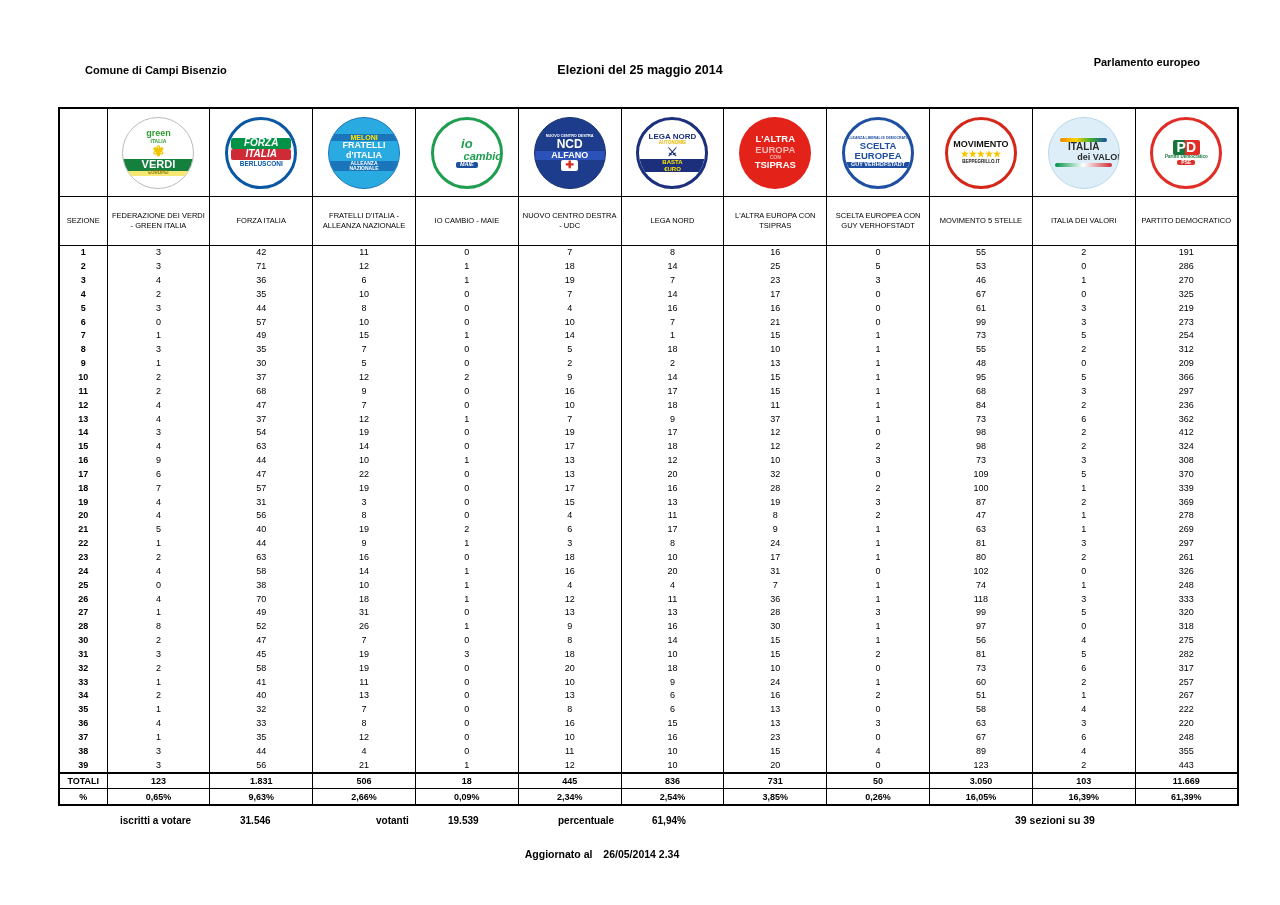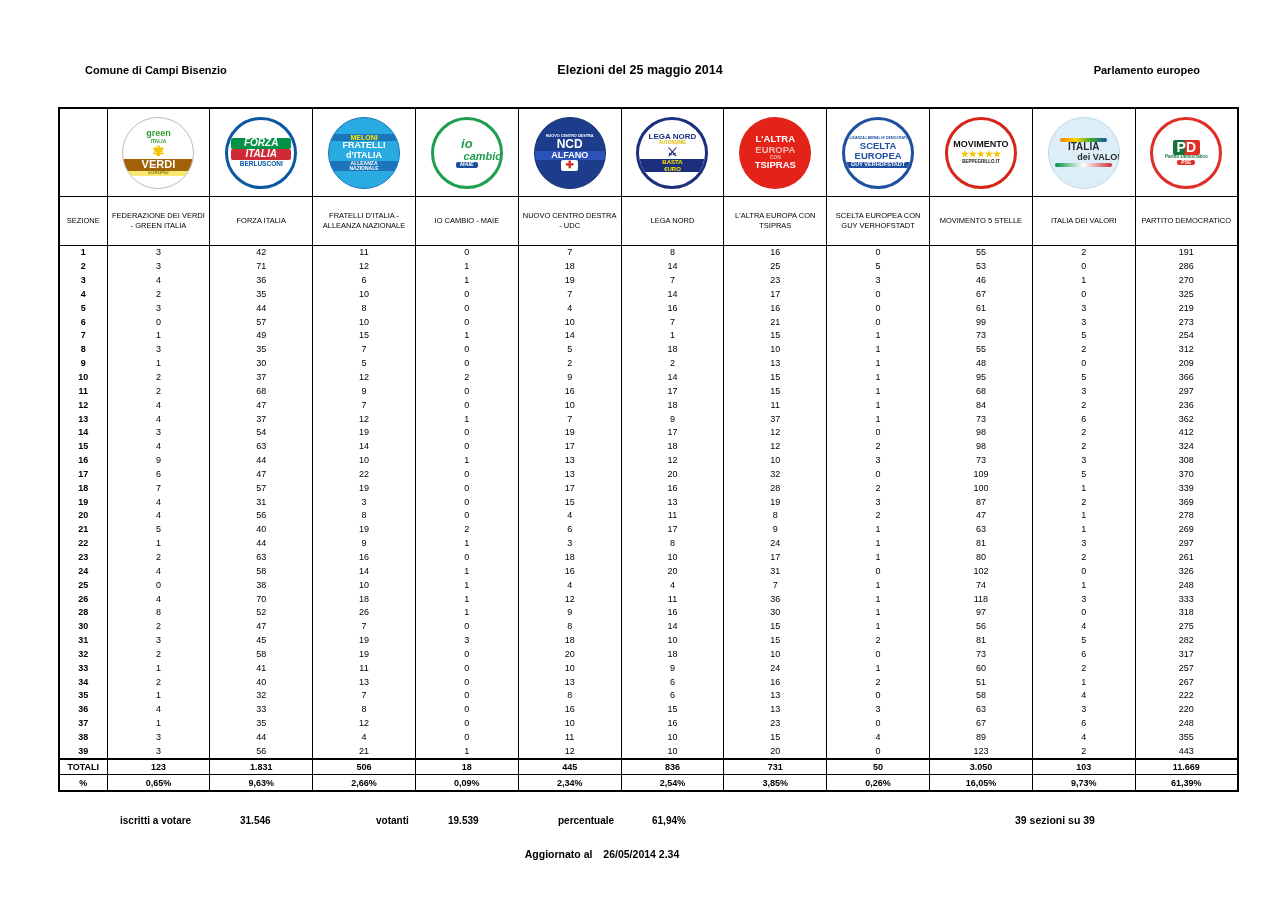--- a/index.html
+++ b/index.html
@@ -1,21 +1,21 @@
 <!DOCTYPE html>
 <html><head>
 <meta charset="utf-8">
 <style>
   html,body{margin:0;padding:0;background:#ffffff;}
   body{width:1280px;height:905px;font-family:"Liberation Sans",sans-serif;color:#000;}
   .page{position:relative;width:1280px;height:905px;background:#fff;overflow:hidden;}
 
   .hdr-left{position:absolute;left:85px;top:64px;font-size:11px;font-weight:bold;}
   .hdr-center{position:absolute;left:0;right:0;top:63px;text-align:center;font-size:12.5px;font-weight:bold;}
-  .hdr-right{position:absolute;right:80px;top:64px;font-size:11px;font-weight:bold;}
+  .hdr-right{position:absolute;right:80px;top:56px;font-size:11px;font-weight:bold;}
 
   table.results{position:absolute;left:58px;top:107px;width:1181px;border-collapse:collapse;table-layout:fixed;border:2px solid #000;}
   col.sez-col{width:48px;}
 
   tr.logo-row th{height:83px;border:1px solid #000;padding:2px;background:#fff;vertical-align:middle;}
   tr.header-row th{height:46px;border:1px solid #000;padding:1px 3px;font-size:7.5px;font-weight:normal;text-align:center;vertical-align:middle;line-height:1.35;}
   tr.header-row th.sez{font-size:7.5px;}
 
   tbody td{height:13.85px;padding:0;font-size:9px;text-align:center;vertical-align:middle;border-left:1px solid #000;border-right:1px solid #000;border-top:none;border-bottom:none;line-height:1;}
   tbody td.sez{font-weight:bold;}
@@ -63,21 +63,21 @@
         <col>
       </colgroup>
     <thead>
       <tr class="logo-row" id="logo-row">
           <th class="logo-cell sez"></th>
           <th class="logo-cell">
             <div class="logo" style="background: rgb(255, 255, 255); border: 1px solid rgb(187, 187, 187);">
               <div class="band" style="color: rgb(46, 155, 46); font-size: 9px; font-weight: bold; width: 100%;">green</div>
               <div class="band" style="color: rgb(46, 155, 46); font-size: 5px; font-weight: bold; width: 100%;">ITALIA</div>
               <div class="band" style="color: rgb(242, 196, 0); font-size: 14px; width: 100%;">✾</div>
-              <div class="band" style="color: rgb(255, 255, 255); background: #a16207; font-size: 11px; font-weight: bold; width: 100%;">VERDI</div>
+              <div class="band" style="color: rgb(255, 255, 255); background: #15803d; font-size: 11px; font-weight: bold; width: 100%;">VERDI</div>
               <div class="band" style="color: rgb(138, 112, 0); background: rgb(247, 232, 115); font-size: 4.5px; font-weight: bold; width: 100%;">EUROPEI</div>
             </div>
           </th>
           <th class="logo-cell">
             <div class="logo" style="background: rgb(255, 255, 255); border: 3px solid rgb(10, 87, 163);">
               <div class="band" style="color: rgb(255, 255, 255); background: rgb(0, 146, 70); font-size: 10px; font-weight: bold; font-style: italic; width: 78%; padding: 0px 4px; border-radius: 2px;">FORZA</div>
               <div class="band" style="color: rgb(255, 255, 255); background: rgb(206, 43, 55); font-size: 10px; font-weight: bold; font-style: italic; width: 78%; padding: 0px 4px; border-radius: 2px;">ITALIA</div>
               <div class="band" style="color: rgb(10, 87, 163); font-size: 6.5px; font-weight: bold; width: 100%;">BERLUSCONI</div>
             </div>
           </th>
@@ -525,20 +525,34 @@
           <td class="val">70</td>
           <td class="val">18</td>
           <td class="val">1</td>
           <td class="val">12</td>
           <td class="val">11</td>
           <td class="val">36</td>
           <td class="val">1</td>
           <td class="val">118</td>
           <td class="val">3</td>
           <td class="val">333</td>
+        </tr>
+        <tr class="data-row">
+          <td class="sez">27</td>
+          <td class="val">1</td>
+          <td class="val">49</td>
+          <td class="val">31</td>
+          <td class="val">0</td>
+          <td class="val">13</td>
+          <td class="val">13</td>
+          <td class="val">28</td>
+          <td class="val">3</td>
+          <td class="val">99</td>
+          <td class="val">5</td>
+          <td class="val">320</td>
         </tr>
         <tr class="data-row">
           <td class="sez">28</td>
           <td class="val">8</td>
           <td class="val">52</td>
           <td class="val">26</td>
           <td class="val">1</td>
           <td class="val">9</td>
           <td class="val">16</td>
           <td class="val">30</td>
@@ -707,21 +721,21 @@
           <td class="sez">%</td>
           <td class="tot">0,65%</td>
           <td class="tot">9,63%</td>
           <td class="tot">2,66%</td>
           <td class="tot">0,09%</td>
           <td class="tot">2,34%</td>
           <td class="tot">2,54%</td>
           <td class="tot">3,85%</td>
           <td class="tot">0,26%</td>
           <td class="tot">16,05%</td>
-          <td class="tot">9,73%</td>
+          <td class="tot">16,39%</td>
           <td class="tot">61,39%</td>
         </tr>
       </tfoot>
   </table>
 
   <div class="ftr ftr-iscritti-label">iscritti a votare</div>
   <div class="ftr ftr-iscritti-value">31.546</div>
   <div class="ftr ftr-votanti-label">votanti</div>
   <div class="ftr ftr-votanti-value">19.539</div>
   <div class="ftr ftr-percentuale-label">percentuale</div>

